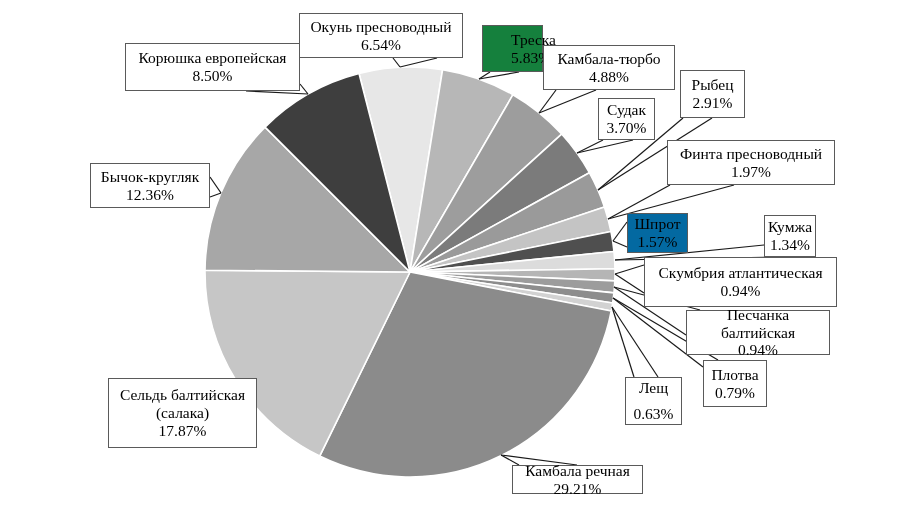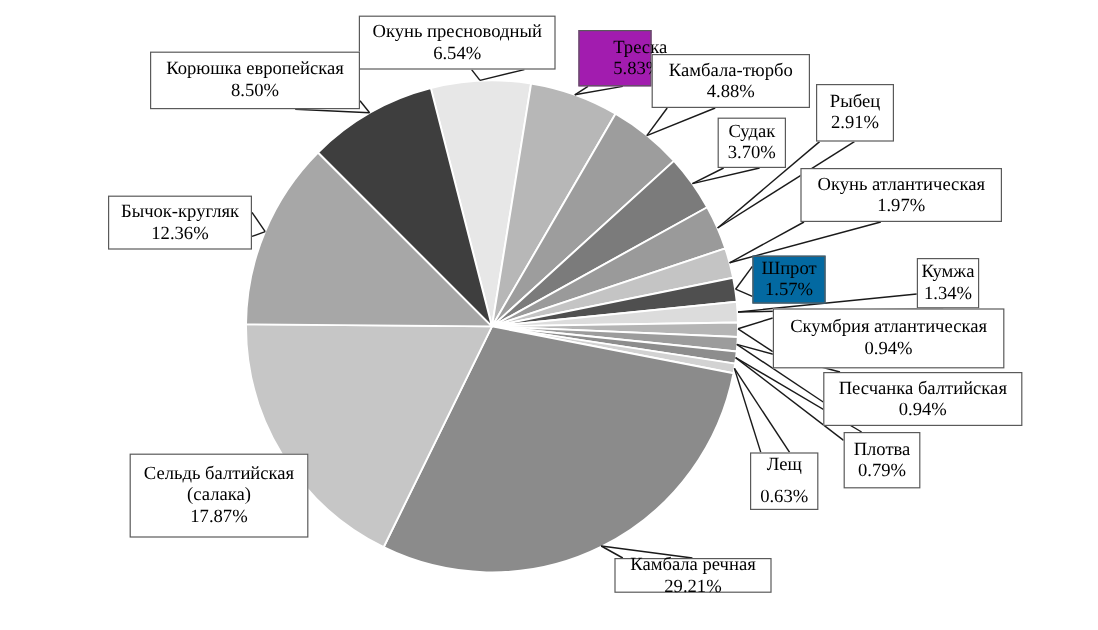--- a/index.html
+++ b/index.html
@@ -80,53 +80,53 @@
         <line x1="221" y1="193" x2="210" y2="197" stroke="#1a1a1a" stroke-width="1.2"></line>
         <line x1="308" y1="94" x2="246" y2="91" stroke="#1a1a1a" stroke-width="1.2"></line>
         <line x1="308" y1="94" x2="300" y2="84" stroke="#1a1a1a" stroke-width="1.2"></line>
       </g>
   </svg>
   <div id="labels">
       <div class="label-box" style="left: 299px; top: 13px; width: 164px; height: 45px; border-color: rgb(90, 90, 90); background: rgb(255, 255, 255);">
         <span class="label-name">Окунь пресноводный</span>
         <span class="label-pct">6.54%</span>
       </div>
-      <div class="label-box" style="left: 482px; top: 25px; width: 61px; height: 47px; border-color: rgb(90, 90, 90); background: #a21caf; padding-left: 28px;">
+      <div class="label-box" style="left: 482px; top: 25px; width: 61px; height: 47px; border-color: rgb(90, 90, 90); background: #15803d; padding-left: 28px;">
         <span class="label-name">Треска</span>
         <span class="label-pct">5.83%</span>
       </div>
       <div class="label-box" style="left: 543px; top: 45px; width: 132px; height: 45px; border-color: rgb(90, 90, 90); background: rgb(255, 255, 255);">
         <span class="label-name">Камбала-тюрбо</span>
         <span class="label-pct">4.88%</span>
       </div>
       <div class="label-box" style="left: 598px; top: 98px; width: 57px; height: 42px; border-color: rgb(90, 90, 90); background: rgb(255, 255, 255);">
         <span class="label-name">Судак</span>
         <span class="label-pct">3.70%</span>
       </div>
       <div class="label-box" style="left: 680px; top: 70px; width: 65px; height: 48px; border-color: rgb(90, 90, 90); background: rgb(255, 255, 255);">
         <span class="label-name">Рыбец</span>
         <span class="label-pct">2.91%</span>
       </div>
       <div class="label-box" style="left: 667px; top: 140px; width: 168px; height: 45px; border-color: rgb(90, 90, 90); background: rgb(255, 255, 255);">
-        <span class="label-name">Окунь атлантическая</span>
+        <span class="label-name">Финта пресноводный</span>
         <span class="label-pct">1.97%</span>
       </div>
       <div class="label-box" style="left: 627px; top: 213px; width: 61px; height: 40px; border-color: rgb(90, 90, 90); background: #0369a1;">
         <span class="label-name">Шпрот</span>
         <span class="label-pct">1.57%</span>
       </div>
       <div class="label-box" style="left: 764px; top: 215px; width: 52px; height: 42px; border-color: rgb(90, 90, 90); background: rgb(255, 255, 255);">
         <span class="label-name">Кумжа</span>
         <span class="label-pct">1.34%</span>
       </div>
       <div class="label-box" style="left: 644px; top: 257px; width: 193px; height: 50px; border-color: rgb(90, 90, 90); background: rgb(255, 255, 255);">
         <span class="label-name">Скумбрия атлантическая</span>
         <span class="label-pct">0.94%</span>
       </div>
-      <div class="label-box" style="left: 686px; top: 310px; width: 166px; height: 45px; border-color: rgb(90, 90, 90); background: rgb(255, 255, 255);">
+      <div class="label-box" style="left: 686px; top: 310px; width: 144px; height: 45px; border-color: rgb(90, 90, 90); background: rgb(255, 255, 255);">
         <span class="label-name">Песчанка балтийская</span>
         <span class="label-pct">0.94%</span>
       </div>
       <div class="label-box" style="left: 703px; top: 360px; width: 64px; height: 47px; border-color: rgb(90, 90, 90); background: rgb(255, 255, 255);">
         <span class="label-name">Плотва</span>
         <span class="label-pct">0.79%</span>
       </div>
       <div class="label-box" style="left: 625px; top: 377px; width: 57px; height: 48px; border-color: rgb(90, 90, 90); background: rgb(255, 255, 255); justify-content: space-between;">
         <span class="label-name">Лещ</span>
         <span class="label-pct">0.63%</span>

